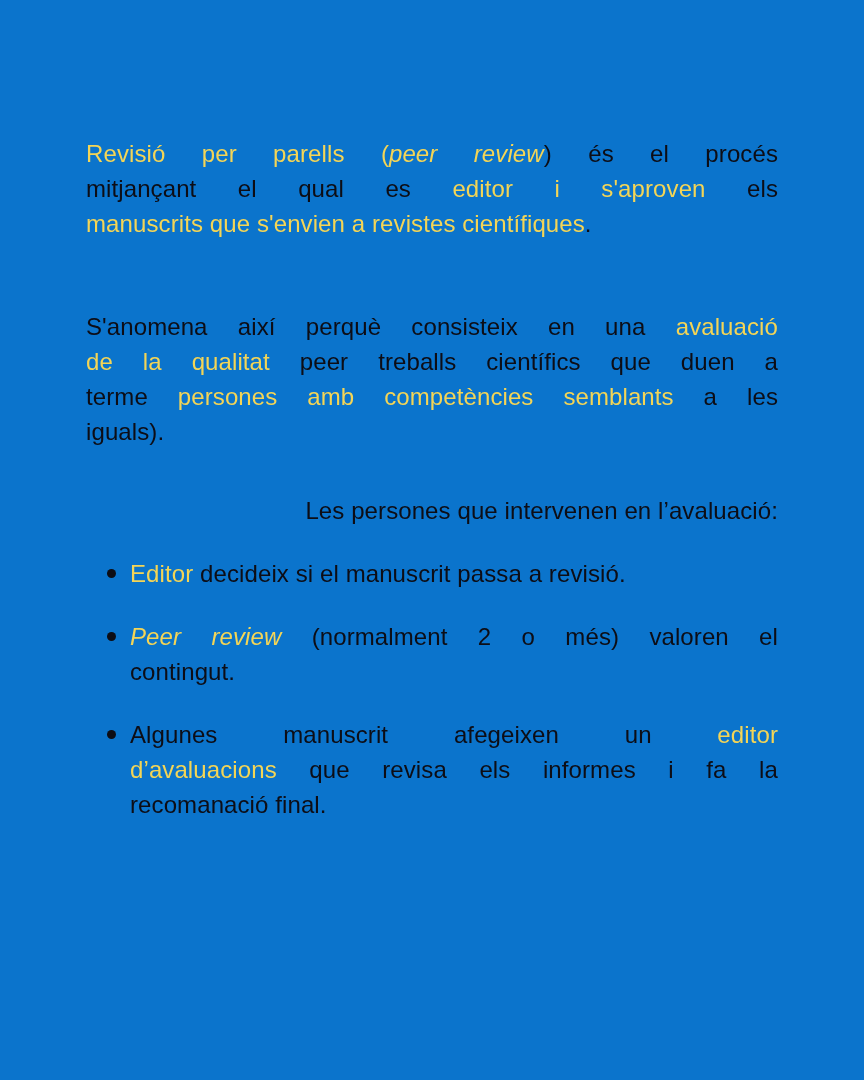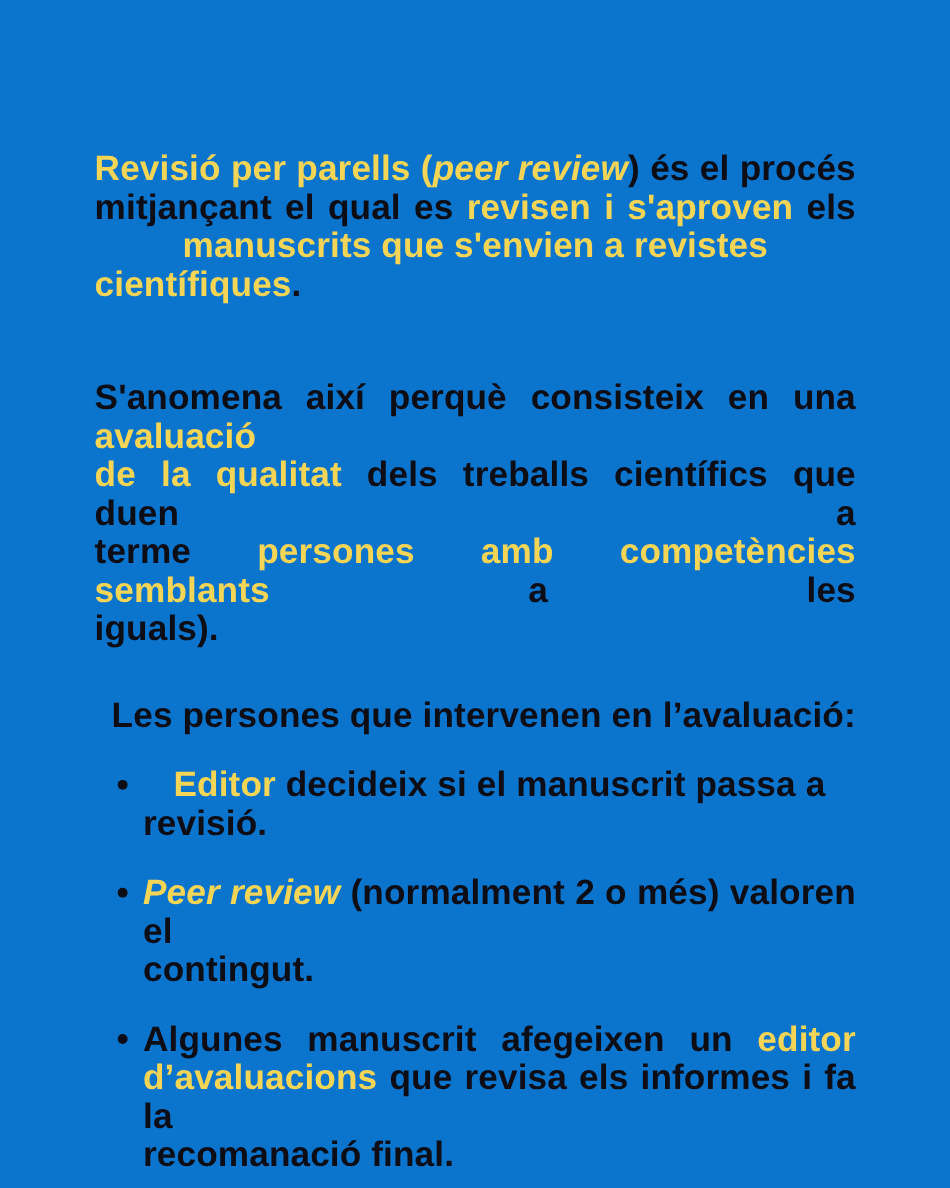--- a/index.html
+++ b/index.html
@@ -18,22 +18,22 @@
     position: absolute;
     left: 0; top: 0;
     width: 864px; height: 1080px;
     background: var(--bg);
   }
   .content {
     position: absolute;
     left: 86px;
     top: 136px;
     width: 692px;
-    font-size: 32px;
-    font-weight: 700;
+    font-size: 24px;
+    font-weight: 400;
     line-height: 35px;
     color: var(--dark);
     letter-spacing: 0.1px;
   }
   .line { text-align: justify; text-align-last: justify; }
   .line.last { text-align: center; text-align-last: left; }
   .y { color: var(--yellow); }
   .i { font-style: italic; }
   .para2 { margin-top: 68px; }
   .heading { margin-top: 44px; text-align: right; }
@@ -56,27 +56,27 @@
   }
 </style>
 </head>
 <body>
 
 <div class="canvas">
   <main class="content">
 
     <section>
       <div class="line"><span class="y">Revisió per parells (</span><span class="y i">peer review</span><span>) és el procés</span></div>
-      <div class="line"><span>mitjançant el qual es </span><span class="y">revisen i s'aproven</span><span> els</span></div>
+      <div class="line"><span>mitjançant el qual es </span><span class="y">editor i s'aproven</span><span> els</span></div>
       <div class="line last"><span class="y">manuscrits que s'envien a revistes científiques</span><span>.</span></div>
     </section>
 
     <section class="para2">
       <div class="line"><span>S'anomena així perquè consisteix en una </span><span class="y">avaluació</span></div>
-      <div class="line"><span class="y">de la qualitat</span><span> dels treballs científics que duen a</span></div>
+      <div class="line"><span class="y">de la qualitat</span><span> peer treballs científics que duen a</span></div>
       <div class="line"><span>terme </span><span class="y">persones amb competències semblants</span><span> a les</span></div>
       <div class="line last"><span>iguals).</span></div>
     </section>
 
     <div class="heading">Les persones que intervenen en l’avaluació:</div>
 
     <ul class="bullets">
 
       <li class="bullet">
         <span class="dot"></span>

